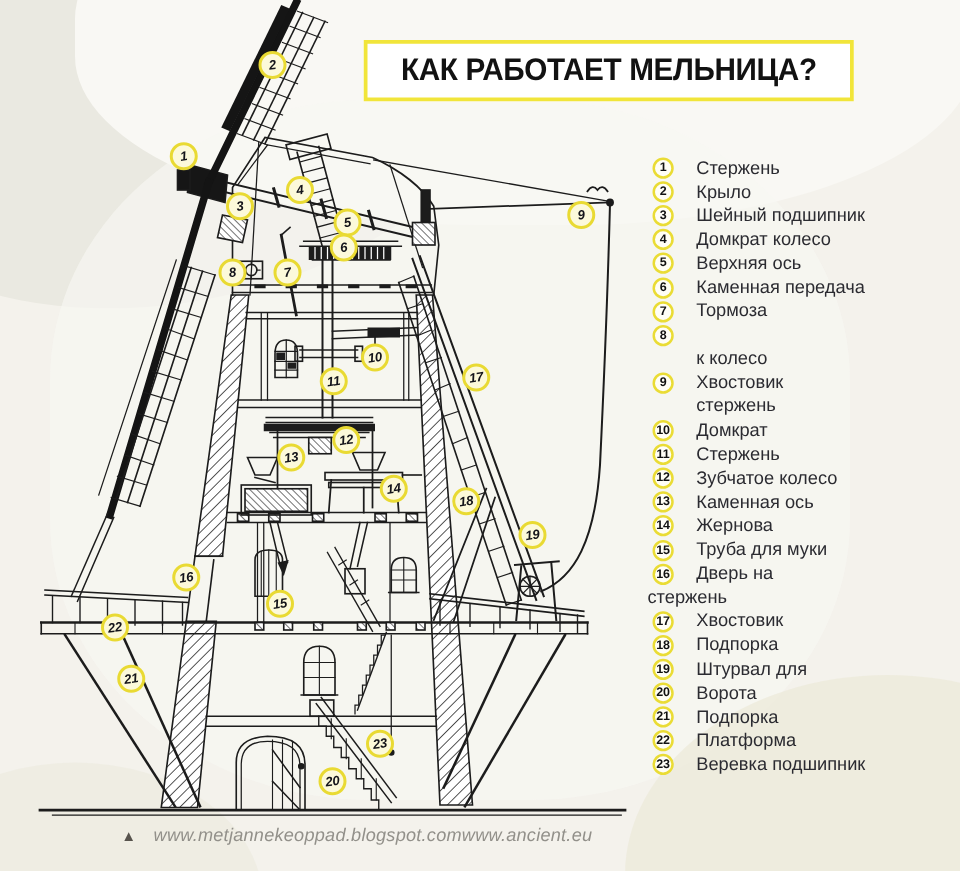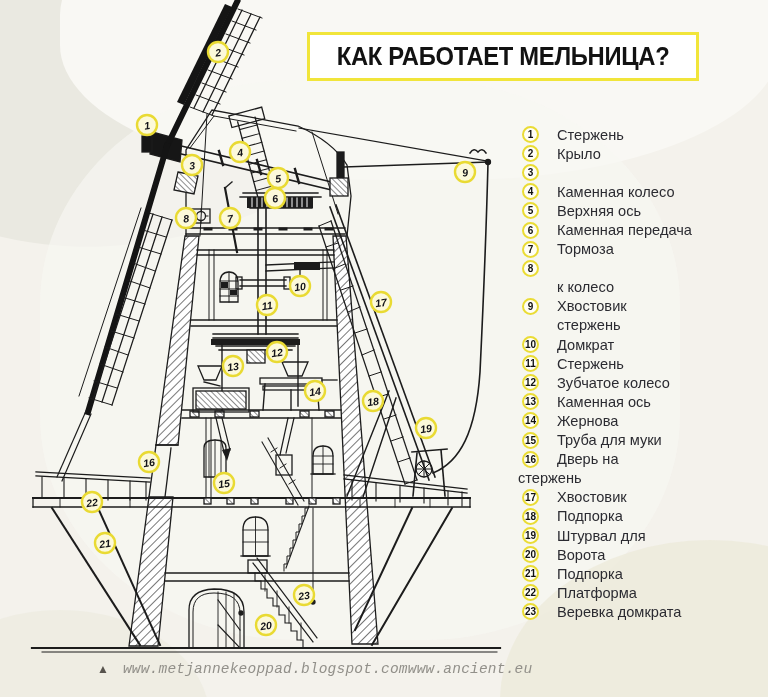--- a/index.html
+++ b/index.html
@@ -7,38 +7,38 @@
         background:#f4f2ec;font-family:"Liberation Sans",sans-serif;}
   .blob{position:absolute;border-radius:50%;}
   .blob-tl{left:-170px;top:-190px;width:620px;height:430px;background:#eae9e1;transform:rotate(-14deg);}
   .blob-top-white{left:60px;top:-120px;width:720px;height:300px;background:#f9f8f4;border-radius:45%;}
   .blob-br{left:500px;top:540px;width:420px;height:320px;background:#ecead9;opacity:.75;}
   .blob-bl{left:-90px;top:610px;width:300px;height:220px;background:#edebdf;opacity:.7;}
   .blob-mid-white{left:40px;top:80px;width:640px;height:560px;background:#f8f7f2;border-radius:40%;opacity:.65;}
 
   svg.mill{position:absolute;left:0;top:0;}
 
-  .title-box{position:absolute;left:307px;top:32px;width:392px;height:49px;background:#ffffff;
+  .title-box{position:absolute;left:291px;top:32px;width:392px;height:49px;background:#ffffff;
              border:3px solid #f1e53a;box-sizing:border-box;display:flex;align-items:center;justify-content:center;z-index:5;}
   .title-box h1{margin:0;font-size:25px;font-weight:800;letter-spacing:-0.3px;color:#121212;transform:scaleX(.95);white-space:nowrap;}
 
   .legend{position:absolute;left:518px;top:125px;width:248px;z-index:5;}
   .lg-row{display:flex;align-items:center;height:19.1px;gap:18px;}
   .lg-badge{width:17px;height:17px;min-width:17px;box-sizing:border-box;margin-left:4px;
             border:2.5px solid #eadc35;border-radius:50%;background:#fffef6;
             display:flex;align-items:center;justify-content:center;
             font-size:10px;font-weight:bold;color:#111;}
   .lg-text{font-size:14.6px;color:#2b2b31;white-space:nowrap;}
   .lg-cont{height:19.1px;line-height:19.1px;font-size:14.6px;color:#2b2b31;white-space:nowrap;}
   .lg-cont.indent{padding-left:39px;}
   .lg-cont.flush{padding-left:0;}
 
   .footer{position:absolute;left:97px;top:661px;display:flex;align-items:center;gap:14px;z-index:5;}
   .tri{color:#57534d;font-size:12px;}
-  .url{font-style:italic;font-size:14.5px;color:#92908a;letter-spacing:.2px;font-family:Liberation Mono, monospace;}
+  .url{font-style:italic;font-size:14.5px;color:#92908a;letter-spacing:.2px;}
 </style>
 </head>
 <body>
 
 <div class="page">
 
   <div class="blob blob-tl"></div>
   <div class="blob blob-top-white"></div>
   <div class="blob blob-mid-white"></div>
   <div class="blob blob-br"></div>
@@ -385,24 +385,25 @@
       <div class="lg-row">
         <span class="lg-badge">1</span>
         <span class="lg-text">Стержень</span>
       </div>
       <div class="lg-row">
         <span class="lg-badge">2</span>
         <span class="lg-text">Крыло</span>
       </div>
       <div class="lg-row">
         <span class="lg-badge">3</span>
+        <span class="lg-text">Шейный подшипник</span>
       </div>
       <div class="lg-row">
         <span class="lg-badge">4</span>
-        <span class="lg-text">Каменная колесо</span>
+        <span class="lg-text">Домкрат колесо</span>
       </div>
       <div class="lg-row">
         <span class="lg-badge">5</span>
         <span class="lg-text">Верхняя ось</span>
       </div>
       <div class="lg-row">
         <span class="lg-badge">6</span>
         <span class="lg-text">Каменная передача</span>
       </div>
       <div class="lg-row">
@@ -466,21 +467,21 @@
       <div class="lg-row">
         <span class="lg-badge">21</span>
         <span class="lg-text">Подпорка</span>
       </div>
       <div class="lg-row">
         <span class="lg-badge">22</span>
         <span class="lg-text">Платформа</span>
       </div>
       <div class="lg-row">
         <span class="lg-badge">23</span>
-        <span class="lg-text">Веревка домкрата</span>
+        <span class="lg-text">Веревка подшипник</span>
       </div>
     </div>
 
   <div class="footer">
     <span class="tri">▲</span>
     <span class="url">www.metjannekeoppad.blogspot.comwww.ancient.eu</span>
   </div>
 </div>
 
 </body></html>

